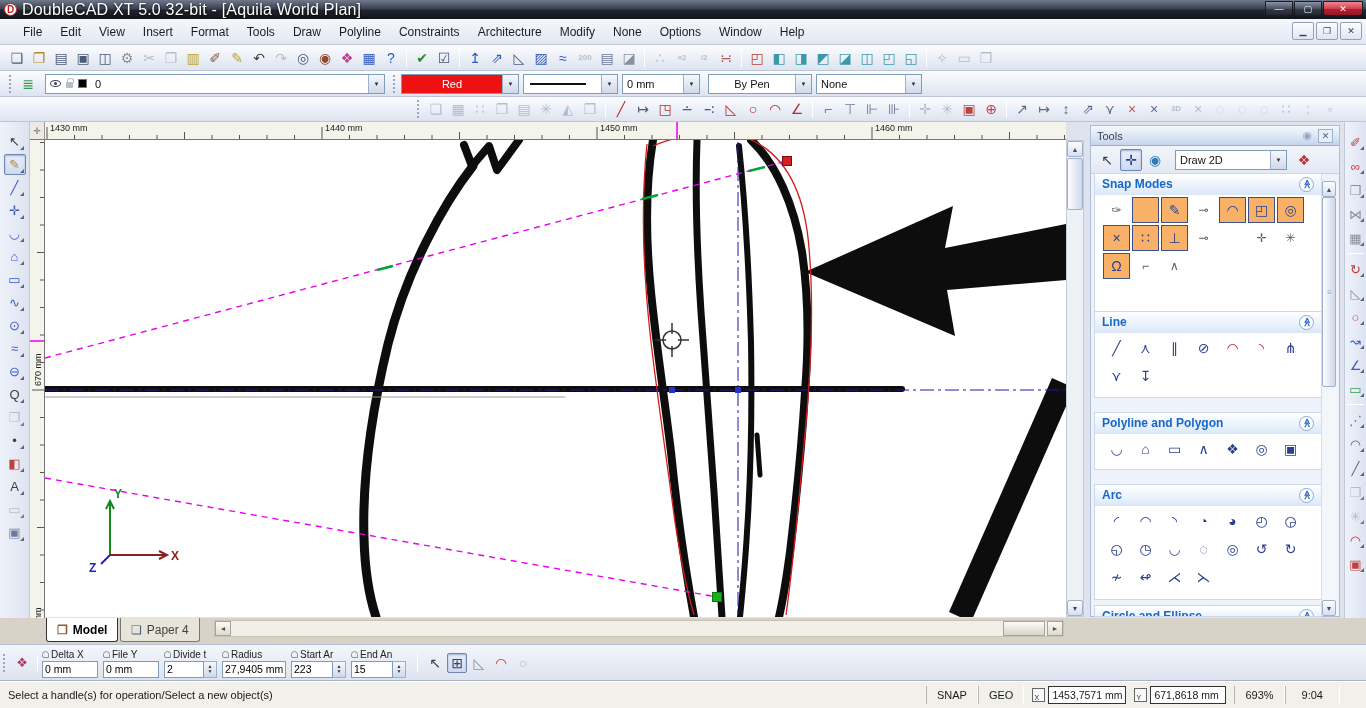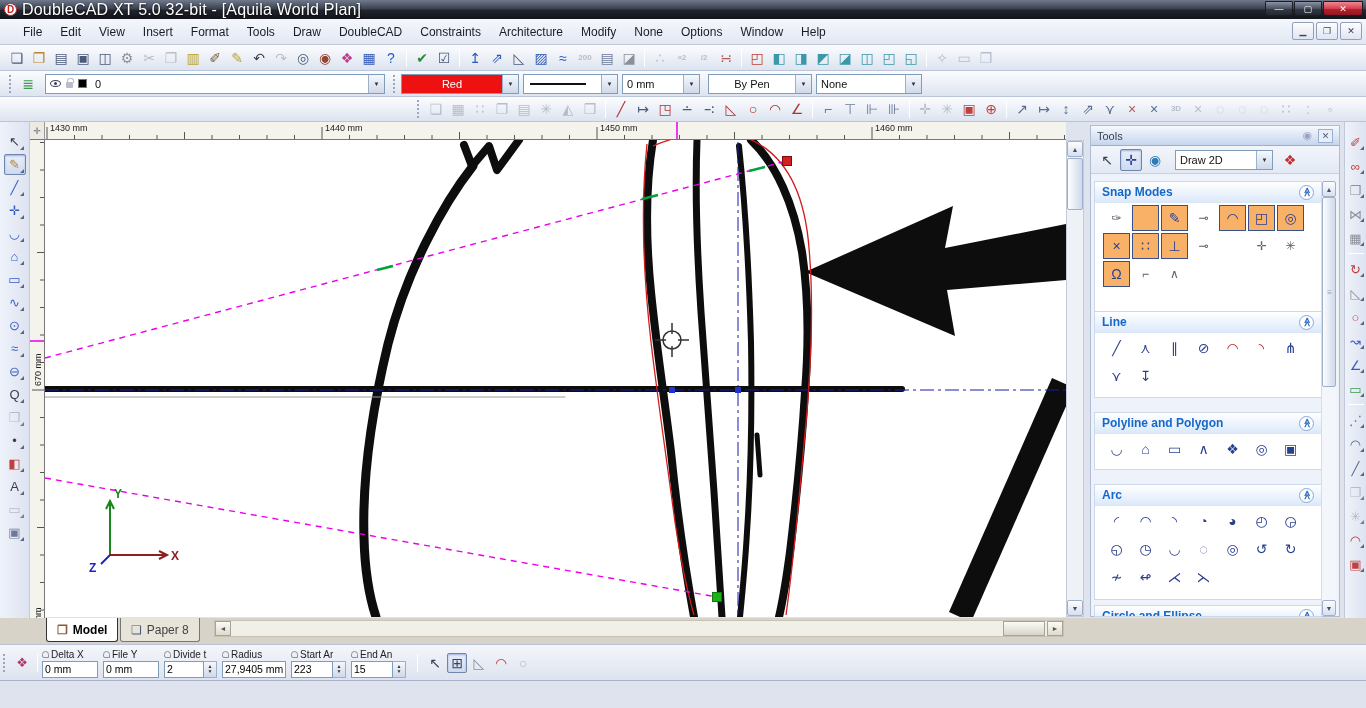--- a/index.html
+++ b/index.html
@@ -87,21 +87,21 @@
     color:#8da0c0; font-size:8px; letter-spacing:-1px; }
 
   
   #panel { position:absolute; left:1090px; top:125px; width:250px; height:492px; background:#eef3fb;
     border:1px solid #aebcd6; }
   .ptitle { height:20px; background:linear-gradient(#f6f9fe,#c6d5ec); border-bottom:1px solid #9ab0d0;
     display:flex; align-items:center; font-size:11px; color:#3a4154; padding:0 6px; }
   .ptools { height:28px; display:flex; align-items:center; padding:0 4px; background:linear-gradient(#f2f5fb,#e2e9f5);
     border-bottom:1px solid #c6d0e4; }
   .ptools .icn { width:22px; height:22px; }
-  .pcombo { width:98px; margin-left:8px; }
+  .pcombo { width:112px; margin-left:8px; }
   .section { position:absolute; left:3px; width:228px; background:#fff; border:1px solid #ccd9ec; overflow:hidden; }
   .sechdr { height:21px; background:linear-gradient(#ffffff,#dce9fa); border-bottom:1px solid #dbe6f5;
     display:flex; align-items:center; padding:0 7px; color:#1668c8; font-weight:bold; font-size:12px; }
   .chev { margin-left:auto; width:15px; height:15px; border:1px solid #86a9dd; border-radius:8px; color:#2a6cc8;
     font-size:9px; display:flex; align-items:center; justify-content:center; background:#fff; }
   .chev span { transform:rotate(-90deg); display:block; margin-top:-1px; }
   .srow { display:flex; align-items:center; padding-left:8px; margin-top:2px; }
   .pbtn { width:27px; height:26px; margin-right:2px; display:flex; align-items:center; justify-content:center;
     font-size:14px; color:#2a3f8f; border:1px solid transparent; position:relative; }
   .pbtn.on { background:#f9b168; border:1px solid #39508f; }
@@ -159,21 +159,21 @@
 
   <div class="menubar">
     <div class="menuitems" id="menu-items">
         <span class="menuitem">File</span>
         <span class="menuitem">Edit</span>
         <span class="menuitem">View</span>
         <span class="menuitem">Insert</span>
         <span class="menuitem">Format</span>
         <span class="menuitem">Tools</span>
         <span class="menuitem">Draw</span>
-        <span class="menuitem">DoubleCAD</span>
+        <span class="menuitem">Polyline</span>
         <span class="menuitem">Constraints</span>
         <span class="menuitem">Architecture</span>
         <span class="menuitem">Modify</span>
         <span class="menuitem">None</span>
         <span class="menuitem">Options</span>
         <span class="menuitem">Window</span>
         <span class="menuitem">Help</span>
       </div>
     <div class="mdibtns" id="mdibtns">
         <span class="mdibtn">▁</span>
@@ -485,21 +485,21 @@
         <span class="icn" style="color: rgb(58, 63, 76);">↖</span>
         <span class="icn act" style="color: rgb(42, 63, 143);">✛</span>
         <span class="icn" style="color: rgb(47, 122, 184);">◉</span>
         <div class="combo pcombo">
           <span class="cval">Draw 2D</span>
           <span class="arr">▼</span>
         </div>
         <span class="icn" style="color: rgb(192, 48, 48); margin-left: 6px;">❖</span>
       </div>
     <div id="sections">
-        <div class="section" style="top: 55px; height: 140px;">
+        <div class="section" style="top: 47px; height: 140px;">
           <div class="sechdr">
             <span>Snap Modes</span>
             <span class="chev">
               <span>≫</span>
             </span>
           </div>
           <div class="srow">
             <span class="pbtn sm">✑</span>
             <span class="pbtn on"></span>
             <span class="pbtn on">✎</span>
@@ -632,21 +632,21 @@
       <span class="icn" style="color: rgb(192, 64, 64);">▣</span>
     </div>
 
   <div class="tabrow">
     <div class="dtab on" style="left:46px">
       <span class="ticon" style="color:#8a5a3a">❒</span>
       <span>Model</span>
     </div>
     <div class="dtab" style="left:120px">
       <span class="ticon" style="color:#4a5a78">❏</span>
-      <span>Paper 8</span>
+      <span>Paper 4</span>
     </div>
     <div class="hscroll">
       <div class="hbtn" style="left:0">◄</div>
       <div class="hthumb" style="left:788px;width:42px"></div>
       <div class="hbtn" style="left:832px">►</div>
     </div>
 
   </div>
 
   <div class="inspector">
@@ -715,14 +715,26 @@
     <span class="sep" style="margin:0 6px"></span>
     <div id="insp-btns" style="display:flex;align-items:center">
         <span class="icn" style="color: rgb(58, 65, 84);">↖</span>
         <span class="icn act" style="color: rgb(58, 65, 84);">⊞</span>
         <span class="icn" style="color: rgb(138, 144, 156);">◺</span>
         <span class="icn" style="color: rgb(192, 64, 64);">◠</span>
         <span class="icn dis">○</span>
       </div>
   </div>
 
+  <div class="statusbar">
+    <span style="margin-left:8px">Select a handle(s) for operation/Select a new object(s)</span>
+    <span style="flex:1"></span>
+    <span class="scell">SNAP</span>
+    <span class="scell">GEO</span>
+    <span class="xyicon">X</span>
+    <span class="coordbox">1453,7571 mm</span>
+    <span class="xyicon">Y</span>
+    <span class="coordbox">671,8618 mm</span>
+    <span class="scell" style="margin-left:8px">693%</span>
+    <span class="scell" style="margin-right:26px;padding:0 16px">9:04</span>
+  </div>
 
 </div>
 
 </body></html>

